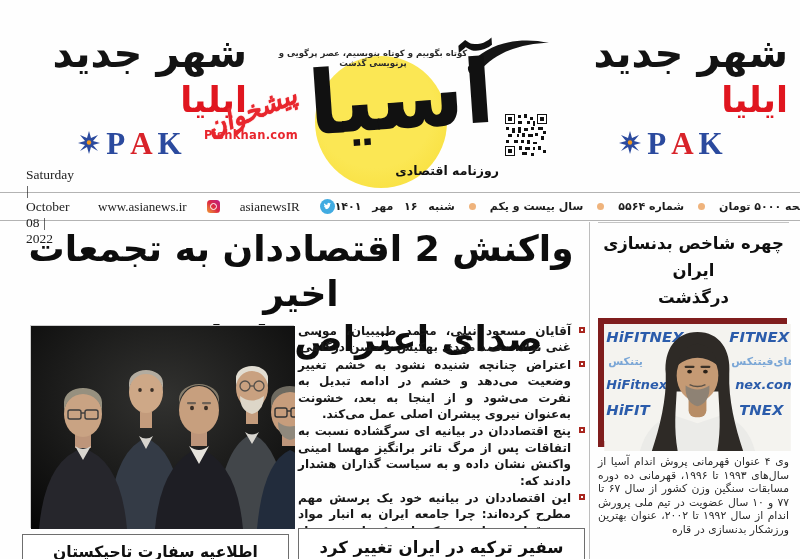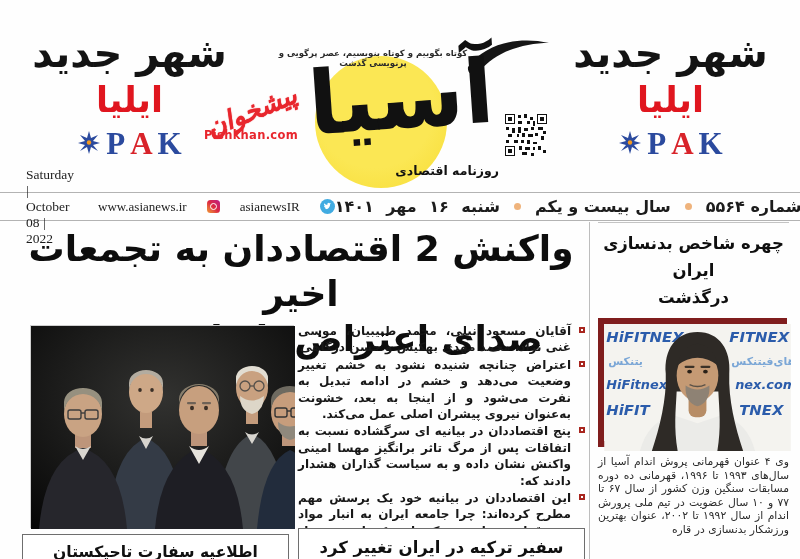--- a/index.html
+++ b/index.html
@@ -3,21 +3,21 @@
 <meta charset="utf-8">
 <style>
   * { margin:0; padding:0; box-sizing:border-box; }
   html,body { background:#e8e8e8; }
   .page {
     position:relative; width:800px; height:559px; margin:0 auto;
     background:#fefefe; overflow:hidden;
     font-family:"DejaVu Sans", sans-serif; color:#141414;
   }
   
-  .ad { position:absolute; top:30px; width:235px; text-align:center; }
+  .ad { position:absolute; top:30px; width:235px; text-align:right; }
   .ad-left  { left:12px; }
   .ad-right { right:12px; }
   .ad-line1 { font-size:40px; font-weight:800; color:#131313; letter-spacing:-1px; }
   .ad-line2 { font-size:35px; font-weight:800; color:#e0161f; margin-top:4px; }
   .pak-row  { margin-top:8px; display:flex; justify-content:center; align-items:center; gap:5px; }
   .pak-letter { font-family:"Liberation Serif","DejaVu Serif",serif; font-size:31px; font-weight:bold; line-height:1; }
   .pak-p, .pak-k { color:#2b4a9e; }
   .pak-a { color:#d8232a; }
   
   .masthead { position:absolute; left:255px; top:34px; width:292px; height:154px; }
@@ -41,21 +41,21 @@
   .eng-date { font-family:"Liberation Serif","DejaVu Serif",serif; font-size:13.5px; color:#1d1d1d; }
   .site-group { display:flex; align-items:center; gap:20px; margin-left:24px; }
   .website { font-family:"Liberation Serif","DejaVu Serif",serif; font-size:13px; color:#1d1d1d; }
   .ig-icon { width:13px; height:13px; border-radius:3.5px; position:relative;
         background:linear-gradient(45deg,#f09433,#e6683c,#dc2743,#cc2366,#bc1888); }
   .ig-icon::after { content:""; position:absolute; left:3px; top:3px; width:5px; height:5px;
         border:1.4px solid #fff; border-radius:50%; }
   .ig-handle { font-family:"Liberation Serif","DejaVu Serif",serif; font-size:13px; color:#222; }
   .fa-group { display:flex; align-items:center; direction:rtl; margin-right:0; margin-left:0; flex:1;
         justify-content:flex-start; gap:0; }
-  .fa-item { font-size:16px; font-weight:bold; color:#1c1c1c; white-space:nowrap; }
+  .fa-item { font-size:11px; font-weight:bold; color:#1c1c1c; white-space:nowrap; }
   .fa-date { word-spacing:7px; }
   .dot { width:7px; height:7px; border-radius:50%; background:#efb37c; margin:0 14px; flex:none; }
   .fa-group .spacer { flex:1; }
   
   .main-headline { position:absolute; left:14px; top:226px; width:574px; direction:rtl;
         text-align:center; font-weight:800; color:#0d0d0d; }
   .main-headline .hl { font-size:36px; line-height:45px; letter-spacing:-1px; }
   .photo-economists { position:absolute; left:30px; top:325px; width:264px; height:203px;
         border:1px solid #cfcfcf; background:#000; }
   .article-text { position:absolute; left:298px; top:323px; width:287px; direction:rtl;

